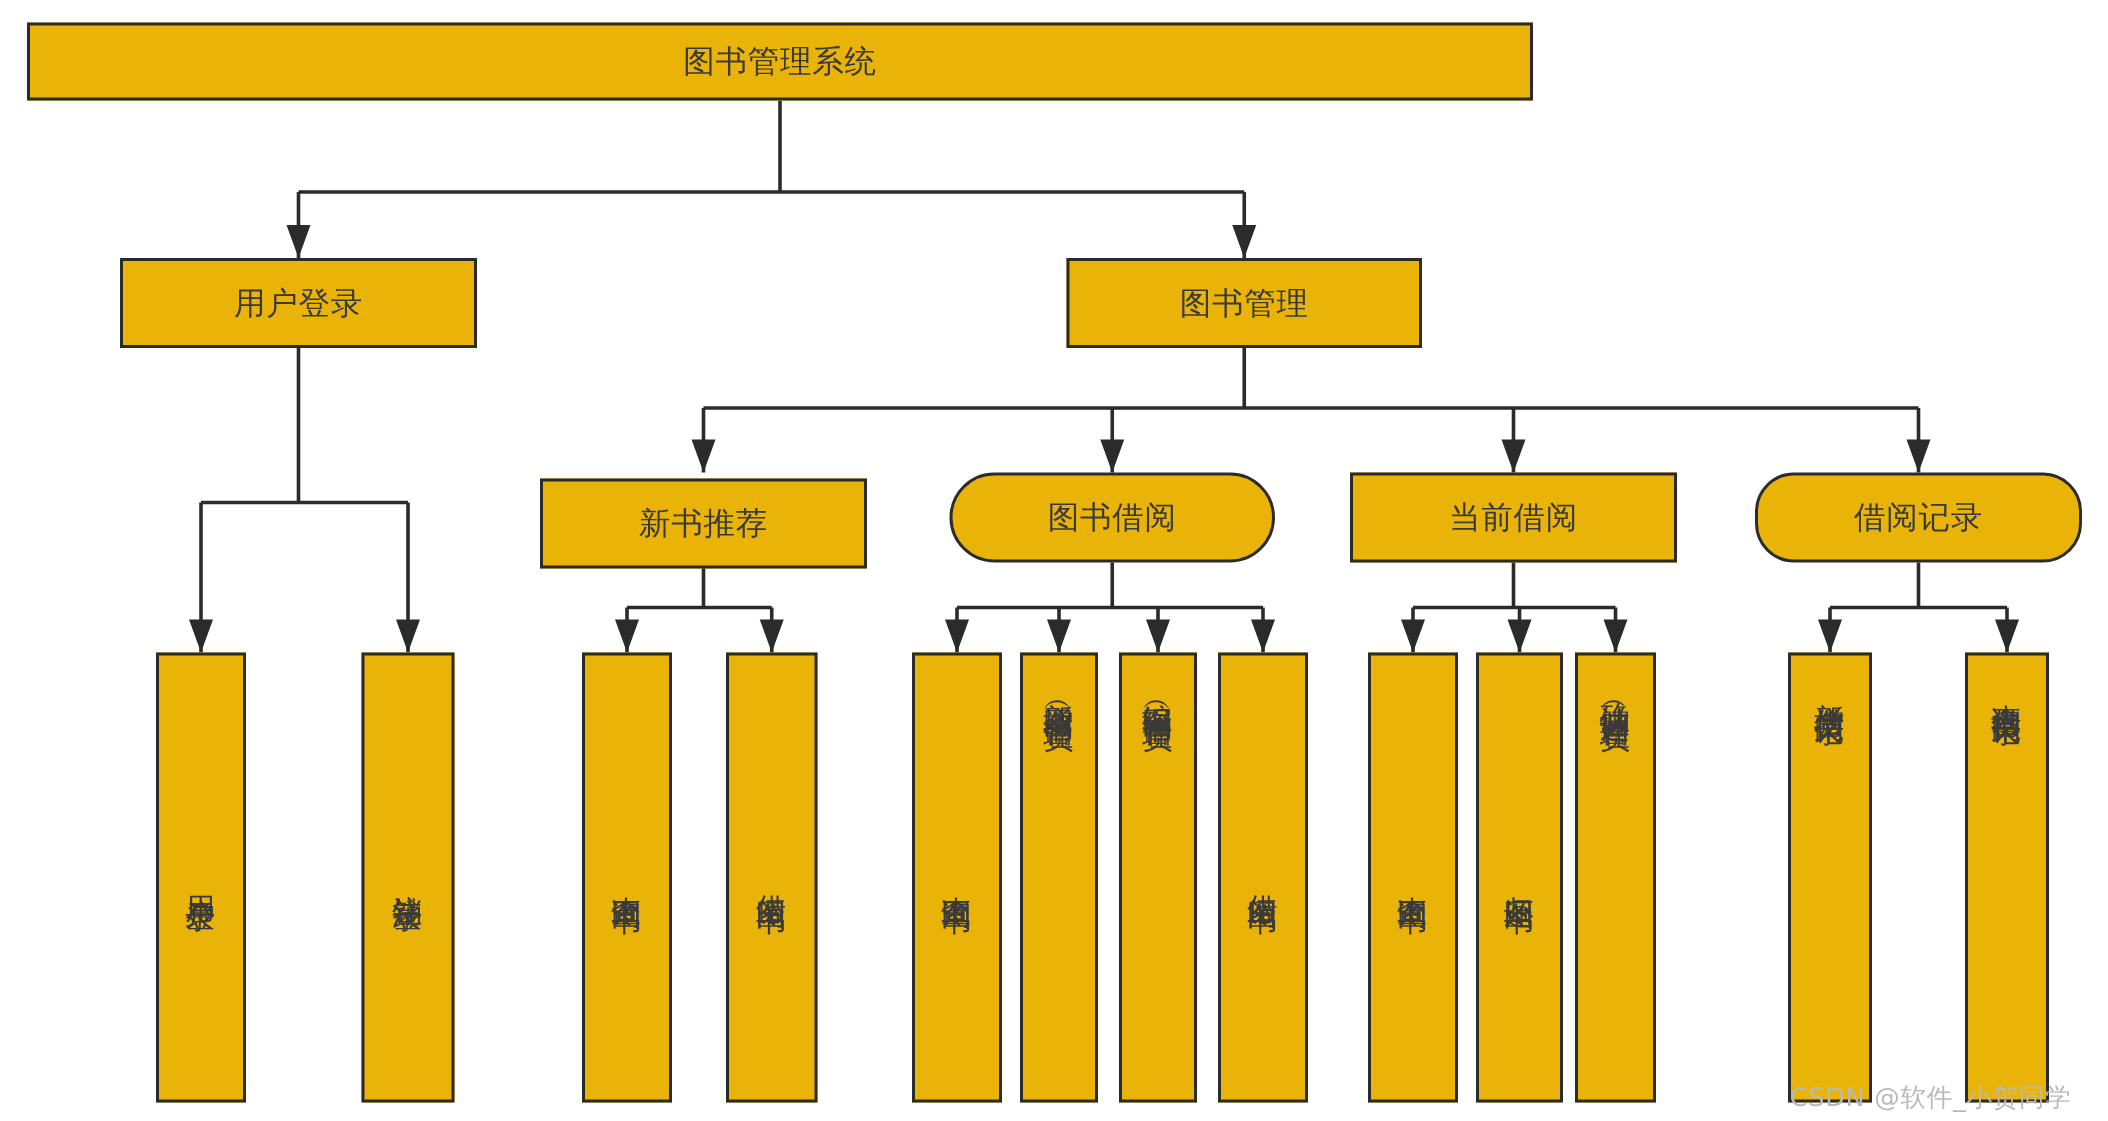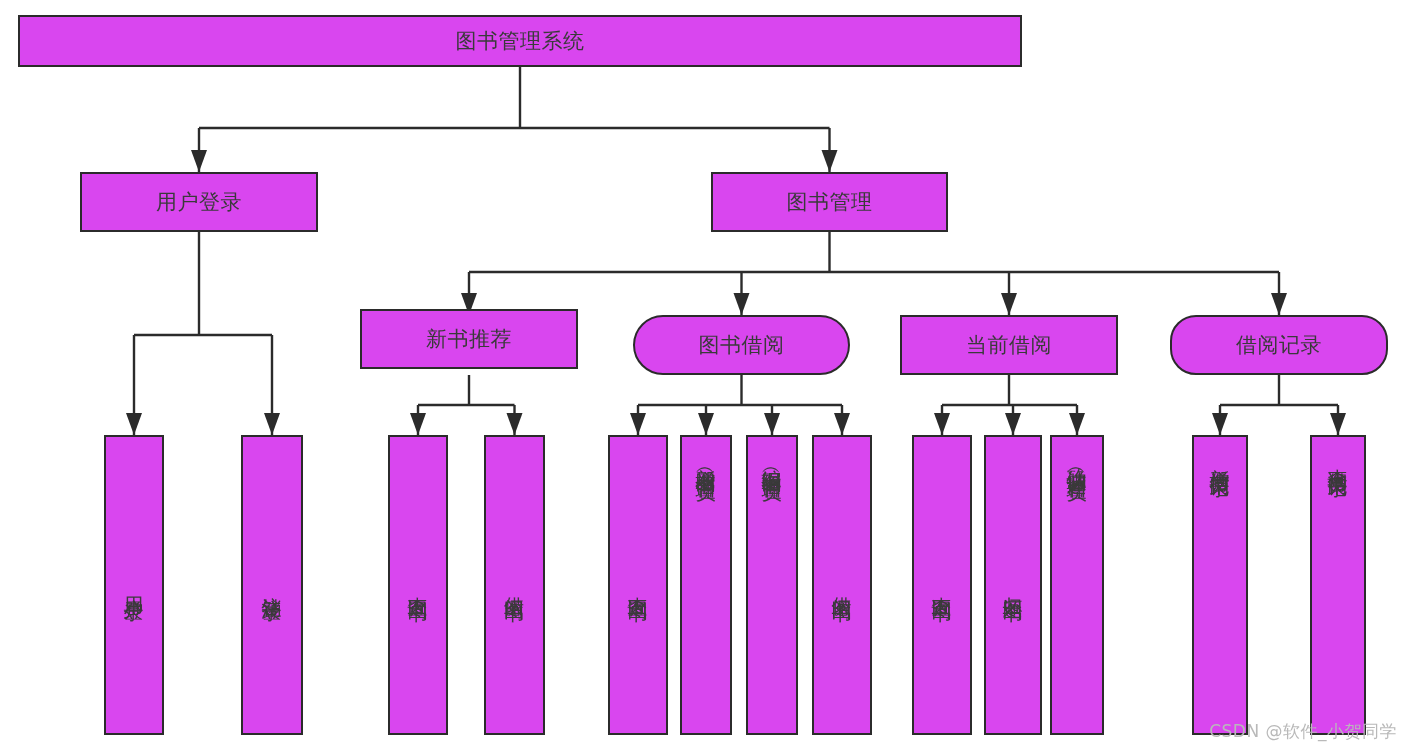--- a/index.html
+++ b/index.html
@@ -18,21 +18,21 @@
     position: absolute;
     left: 0;
     top: 0;
     width: 1405px;
     height: 747px;
   }
   .node-box {
     position: absolute;
     box-sizing: border-box;
     border: 2px solid #2b2b2b;
-    background: #d946ef;
+    background: #eab308;
     display: flex;
     align-items: center;
     justify-content: center;
   }
   .node-label {
     color: #3a3a3a;
     font-size: 21px;
     line-height: 1.18;
     letter-spacing: 0.5px;
     white-space: nowrap;
@@ -65,21 +65,21 @@
   .conn-line {
     stroke: #2b2b2b;
     stroke-width: 2.4;
     fill: none;
   }
   .arrow-head {
     fill: #2b2b2b;
   }
   #watermark {
     position: absolute;
-    right: 8px;
+    right: 24px;
     bottom: 4px;
     font-size: 17px;
     color: #b9b9b9;
     letter-spacing: 0.5px;
     white-space: nowrap;
   }
 </style>
 </head>
 <body>
 
@@ -141,21 +141,21 @@
   <div id="node-layer">
       <div class="node-box" style="left: 18px; top: 15px; width: 1004px; height: 52px;">
         <span class="node-label">图书管理系统</span>
       </div>
       <div class="node-box" style="left: 80px; top: 172px; width: 238px; height: 60px;">
         <span class="node-label">用户登录</span>
       </div>
       <div class="node-box" style="left: 711px; top: 172px; width: 237px; height: 60px; justify-content: center;">
         <span class="node-label">图书管理</span>
       </div>
-      <div class="node-box" style="left: 360px; top: 309px; width: 218px; height: 60px;">
+      <div class="node-box" style="left: 360px; top: 319px; width: 218px; height: 60px;">
         <span class="node-label">新书推荐</span>
       </div>
       <div class="node-box" style="left: 633px; top: 315px; width: 217px; height: 60px; border-radius: 30px;">
         <span class="node-label">图书借阅</span>
       </div>
       <div class="node-box" style="left: 900px; top: 315px; width: 218px; height: 60px; font-family: Liberation Serif, serif;">
         <span class="node-label">当前借阅</span>
       </div>
       <div class="node-box" style="left: 1170px; top: 315px; width: 218px; height: 60px; border-radius: 26px;">
         <span class="node-label">借阅记录</span>

